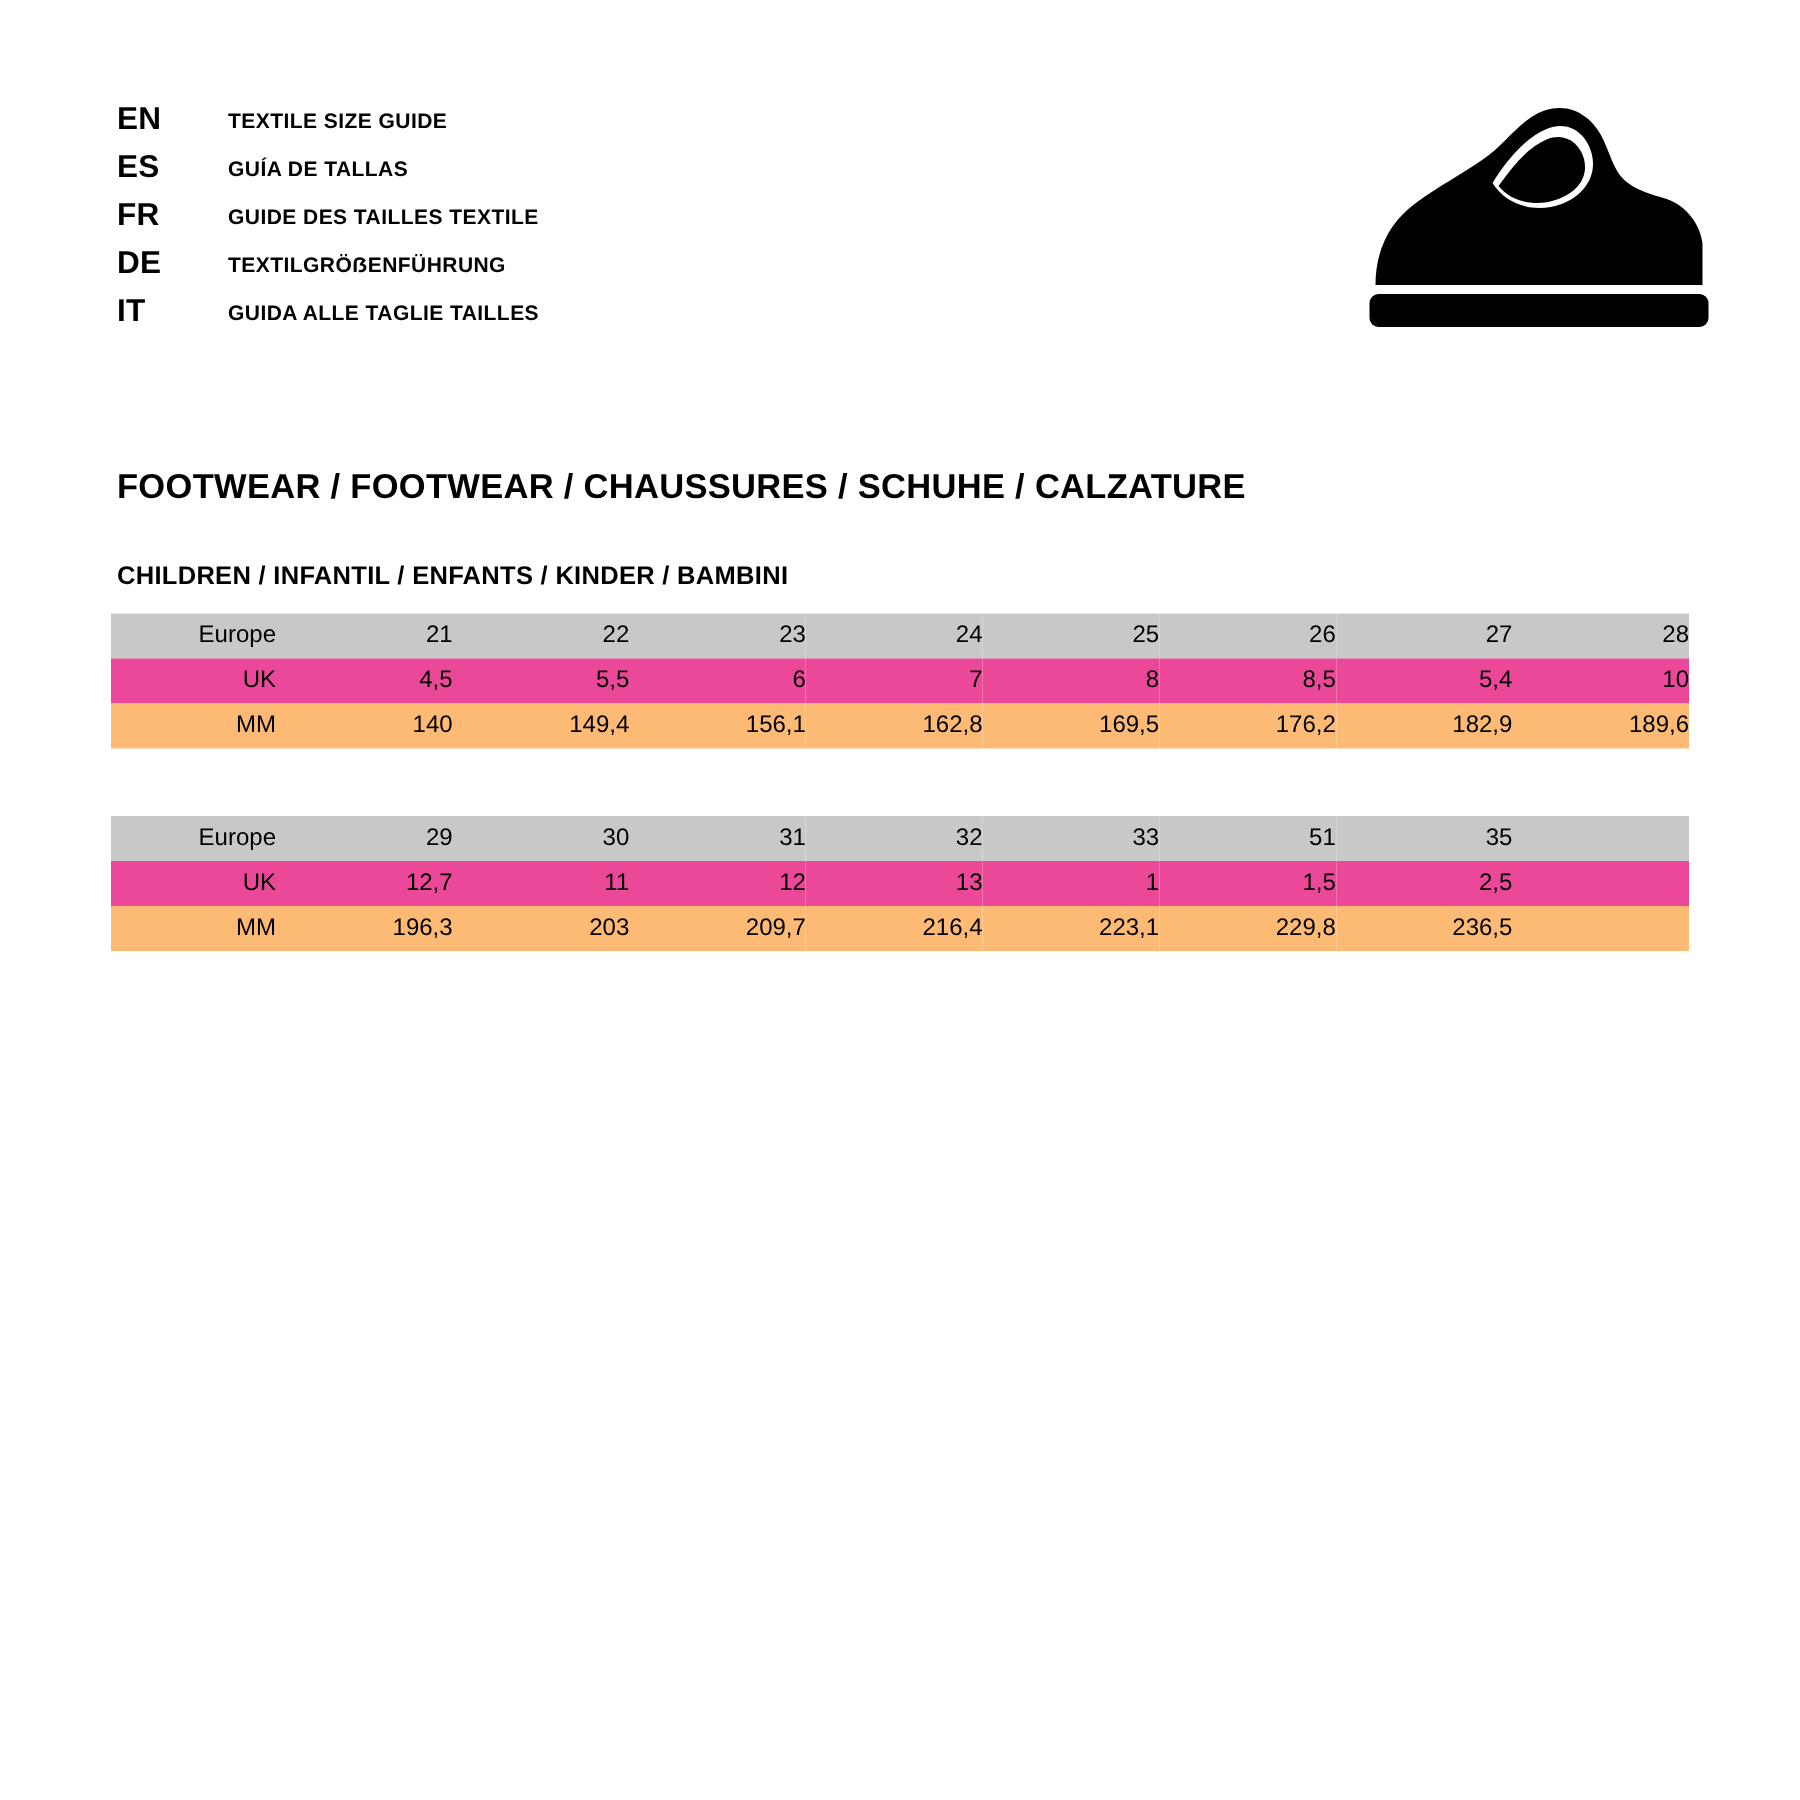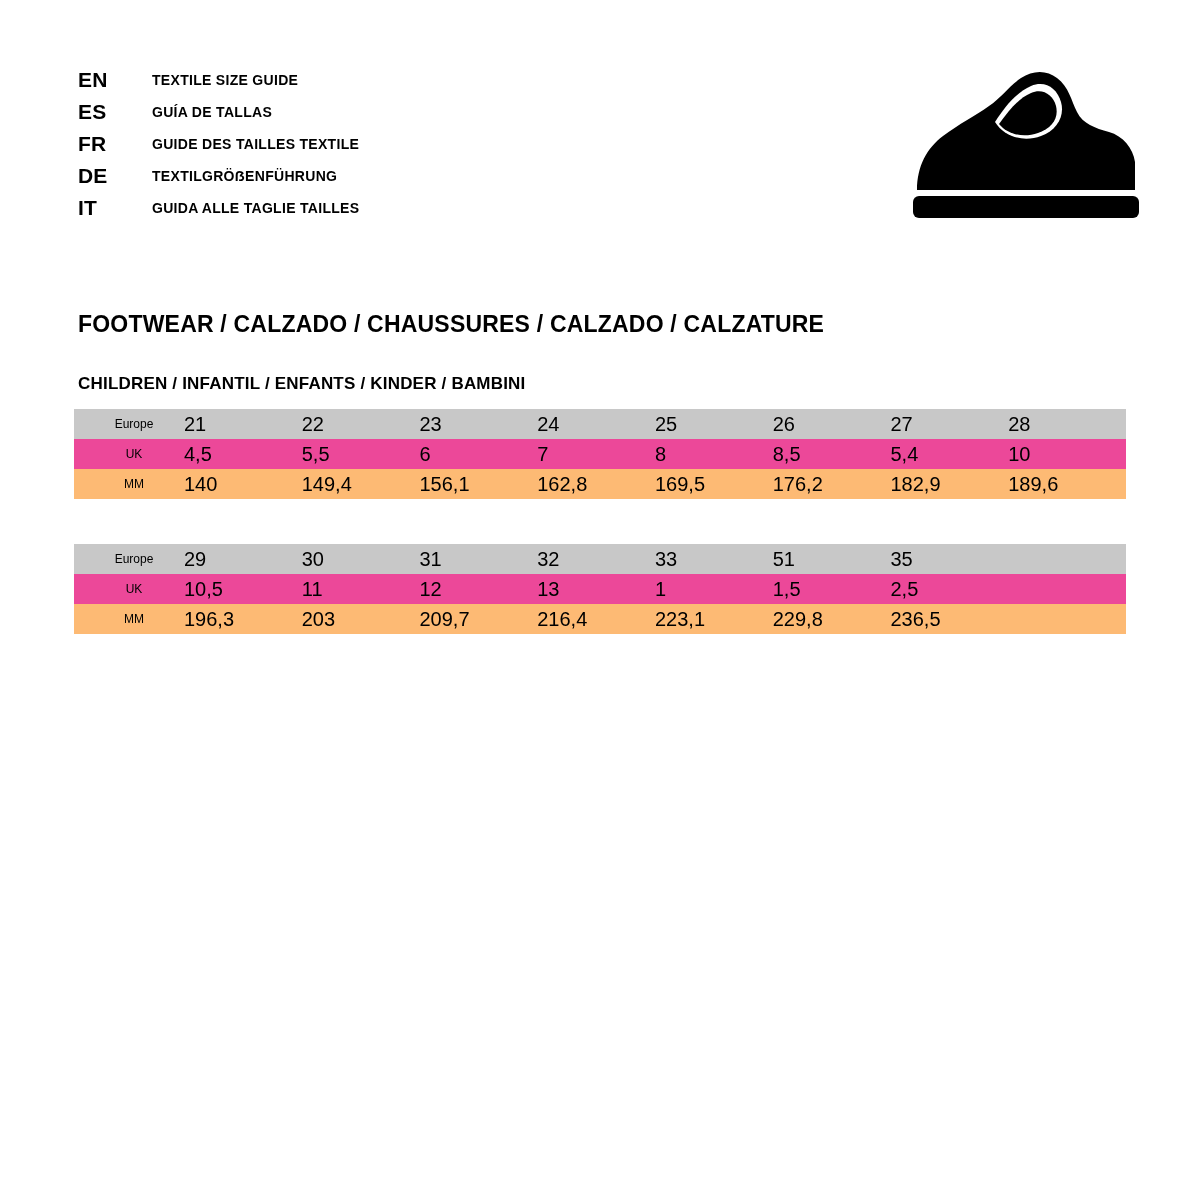--- a/index.html
+++ b/index.html
@@ -82,29 +82,29 @@
     position: absolute;
     left: 74px;
     border-collapse: collapse;
     table-layout: fixed;
   }
   #table-children-1 { top: 409px; width: 1052px; }
   #table-children-2 { top: 544px; width: 1052px; }
 
   .size-table td {
     height: 30px;
-    font-size: 20px;
-    text-align: left;
+    font-size: 16px;
+    text-align: right;
     padding: 0;
     border: none;
   }
   .size-table td.label {
-    text-align: center;
+    text-align: right;
     padding-left: 10px;
-    font-size: 12px;
+    font-size: 16px;
   }
   .size-table tr.row-europe {
     background: #c8c8c8;
   }
   .size-table tr.row-uk {
     background: #ec4899;
   }
   .size-table tr.row-mm {
     background: #fdba74;
   }
@@ -145,21 +145,21 @@
                C128 0 142 0 152 8 C164 17 166 30 172 42 C178 54 190 58 204 62
                C218 66 228 78 230 92 L230 120 Z" fill="#000000"></path>
       <path d="M90 52 C100 36 112 22 126 16 C140 10 152 18 156 32 C160 46 152 60 136 66
                C120 72 100 68 90 52 Z" fill="#ffffff"></path>
       <path d="M94 54 C104 40 114 28 126 23 C138 18 148 25 151 36 C154 48 147 58 133 63
                C119 68 103 65 94 54 Z" fill="#000000"></path>
       <rect x="8" y="126" width="226" height="22" rx="6" fill="#000000"></rect>
     </svg>
   </div>
 
-  <div class="section-title">FOOTWEAR / CALZADO / CHAUSSURES / CALZADO / CALZATURE</div>
+  <div class="section-title">FOOTWEAR / FOOTWEAR / CHAUSSURES / SCHUHE / CALZATURE</div>
   <div class="subsection-title">CHILDREN / INFANTIL / ENFANTS / KINDER / BAMBINI</div>
 
   <table class="size-table" id="table-children-1">
     <colgroup>
       <col class="c-label">
         <col class="c-val">
         <col class="c-val">
         <col class="c-val">
         <col class="c-val">
       <col class="c-val">
@@ -223,21 +223,21 @@
         <td>30</td>
         <td>31</td>
         <td>32</td>
         <td>33</td>
         <td>51</td>
         <td>35</td>
         <td></td>
       </tr>
       <tr class="row-uk">
         <td class="label">UK</td>
-        <td>10,5</td>
+        <td>12,7</td>
         <td>11</td>
         <td>12</td>
         <td>13</td>
         <td>1</td>
         <td>1,5</td>
         <td>2,5</td>
         <td></td>
       </tr>
       <tr class="row-mm">
         <td class="label">MM</td>

